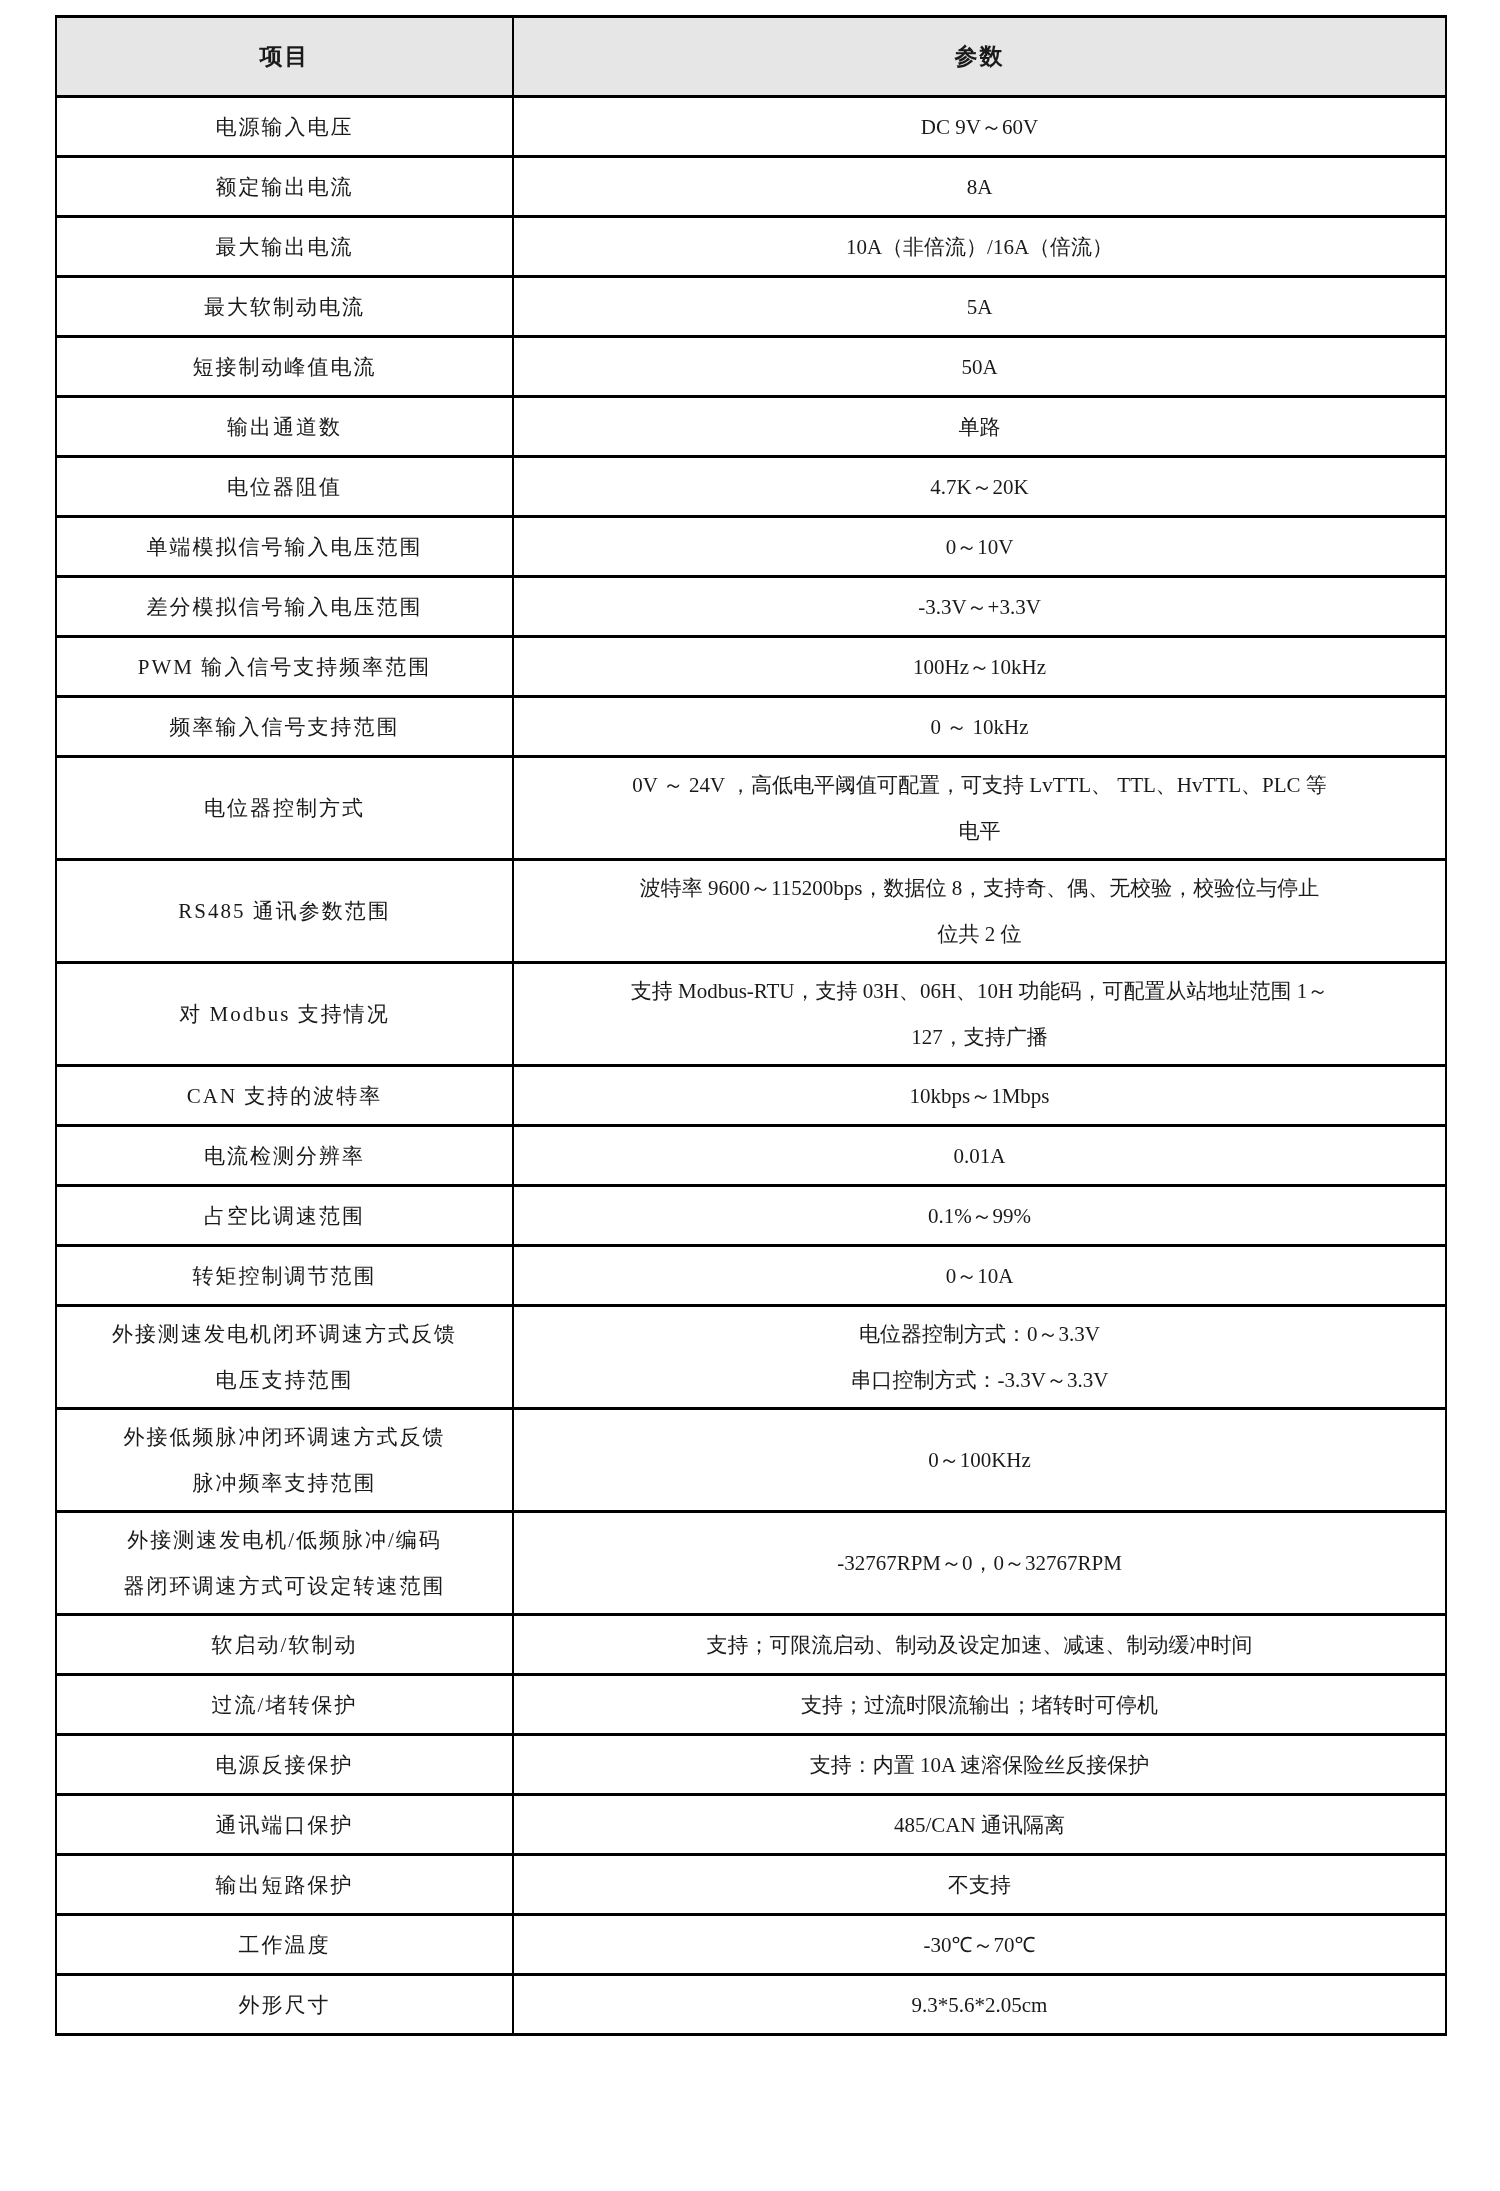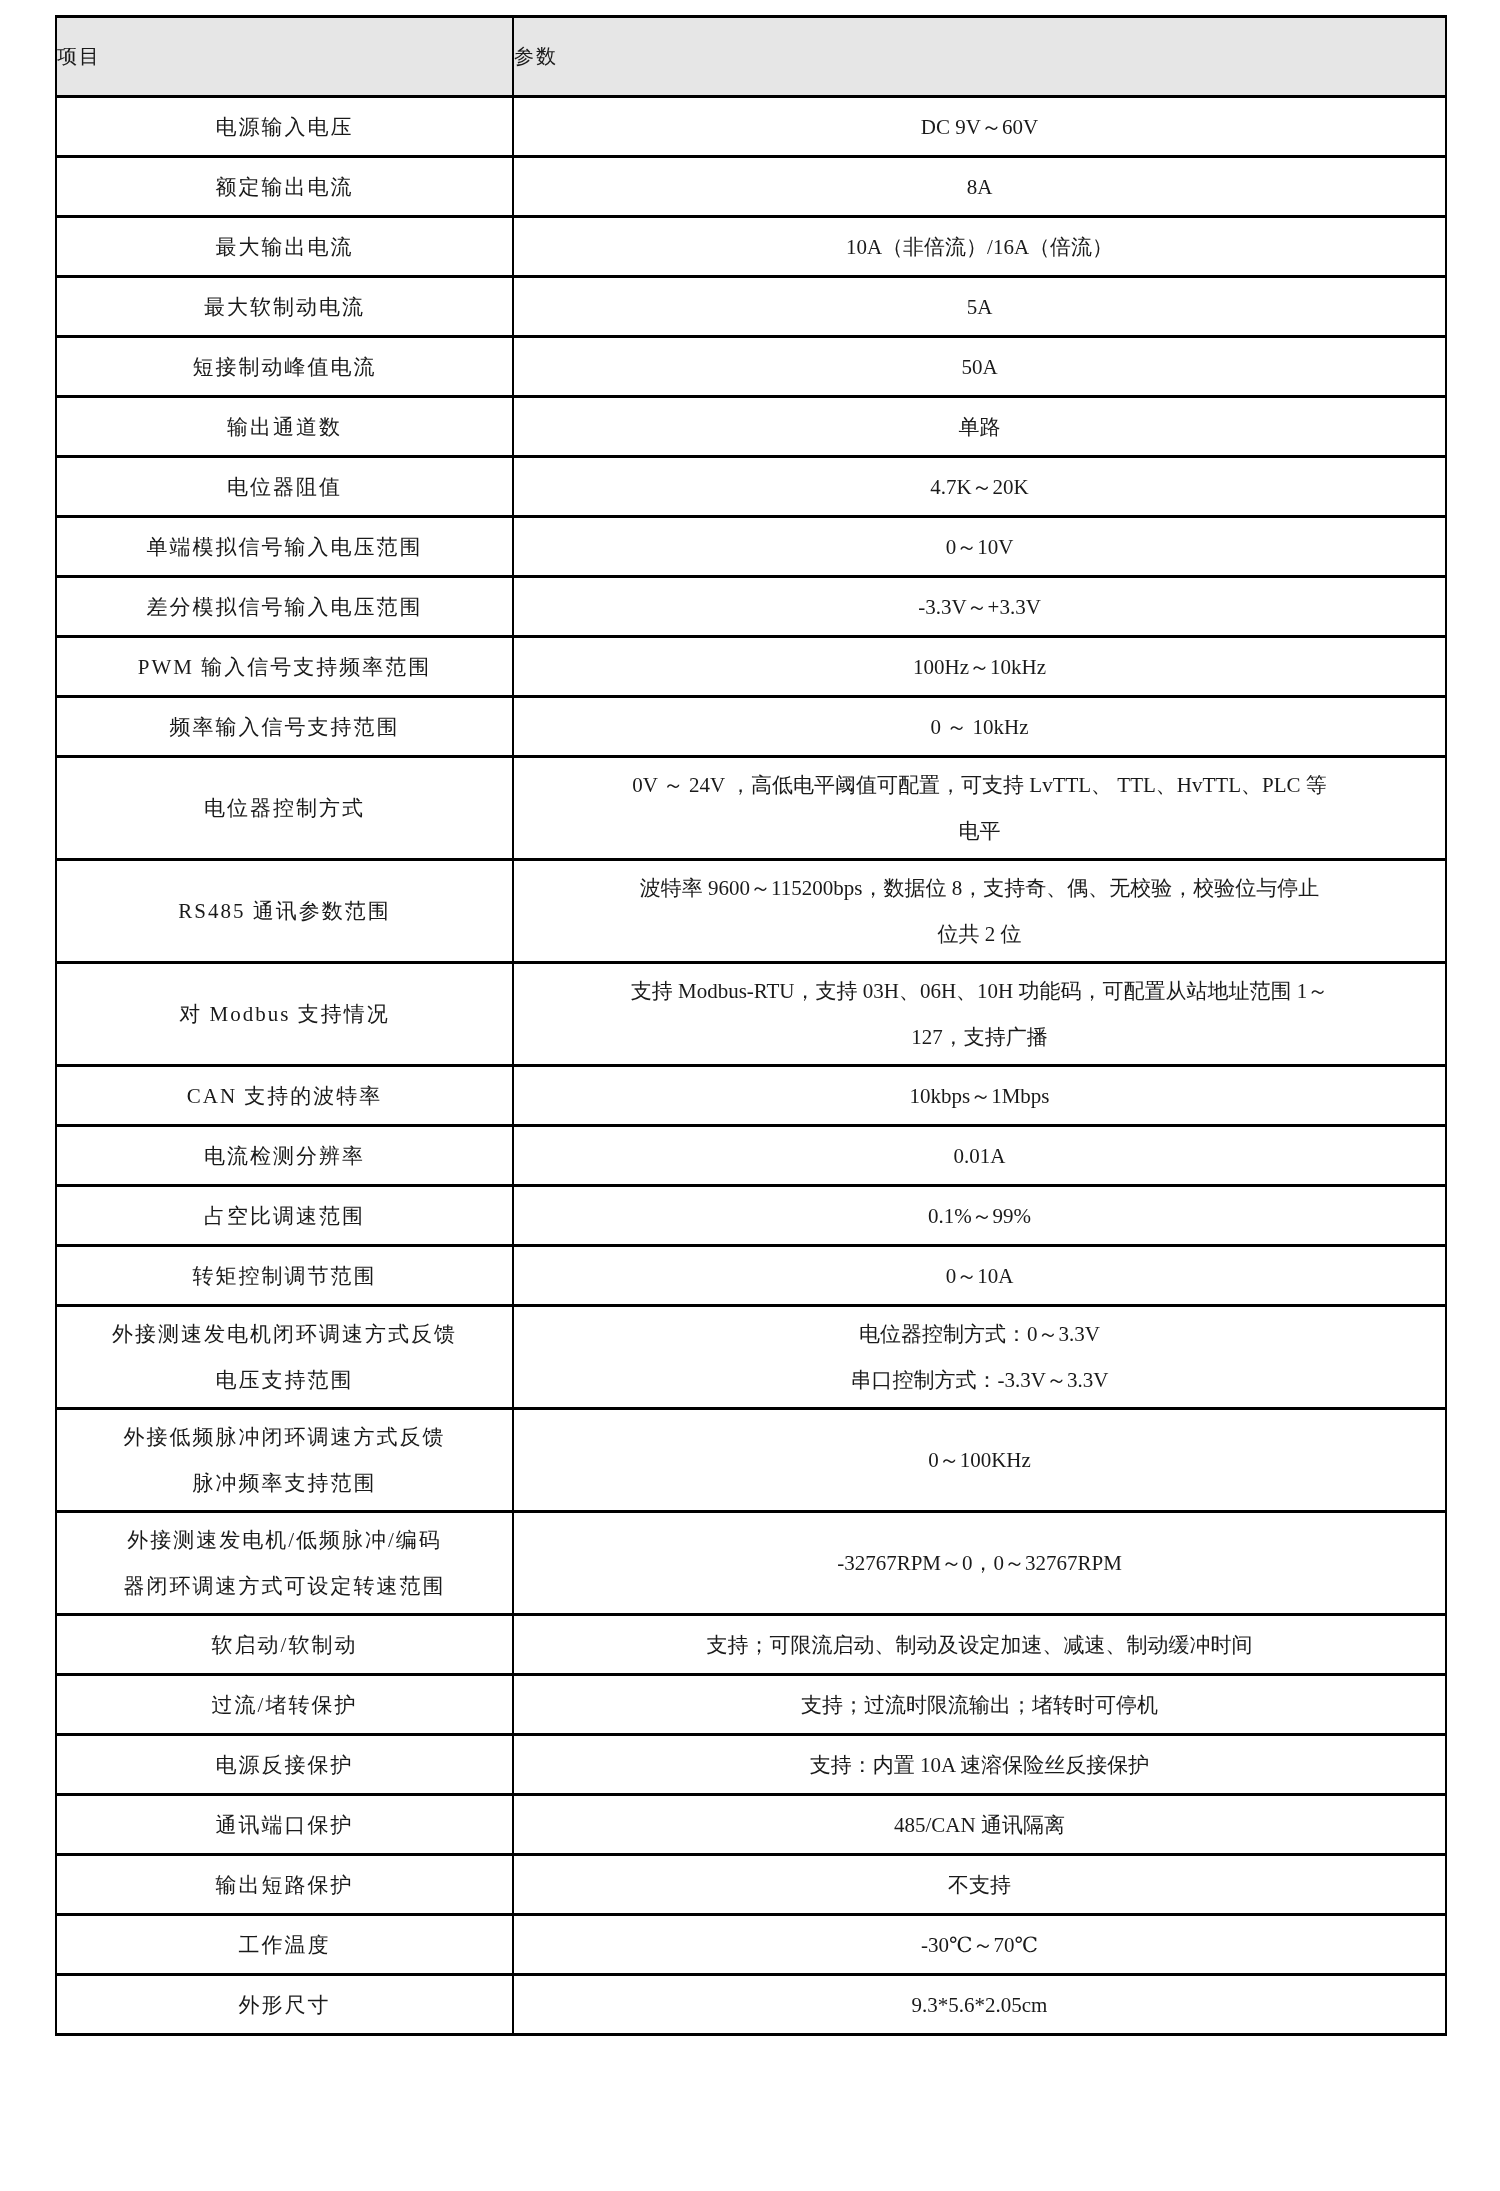--- a/index.html
+++ b/index.html
@@ -30,35 +30,35 @@
     border-top-width:3px;
     border-bottom-width:3px;
     padding:0;
     vertical-align:middle;
     overflow:hidden;
   }
   thead th{
     height:77px;
     background:var(--header-bg);
     font-family:"Liberation Sans","DejaVu Sans",sans-serif;
-    font-weight:normal;
-    font-size:20px;
-    text-align:left;
+    font-weight:bold;
+    font-size:23px;
+    text-align:center;
     letter-spacing:2px;
   }
   tr.single td{height:57px;}
   tr.tall td{height:100px;}
   td{font-size:21px;}
   td .line{
     line-height:46px;
     text-align:center;
     white-space:nowrap;
   }
   td.item-cell .line{letter-spacing:2px;}
-  td.param-cell{padding:0 1px;}
+  td.param-cell{padding:0 1px;font-family:Liberation Serif, serif;}
   td.param-cell.align-left .line{text-align:center;}
 </style>
 </head>
 <body>
 
 <div class="page">
   <table class="spec">
     <colgroup>
       <col class="col-item">
       <col class="col-param">

